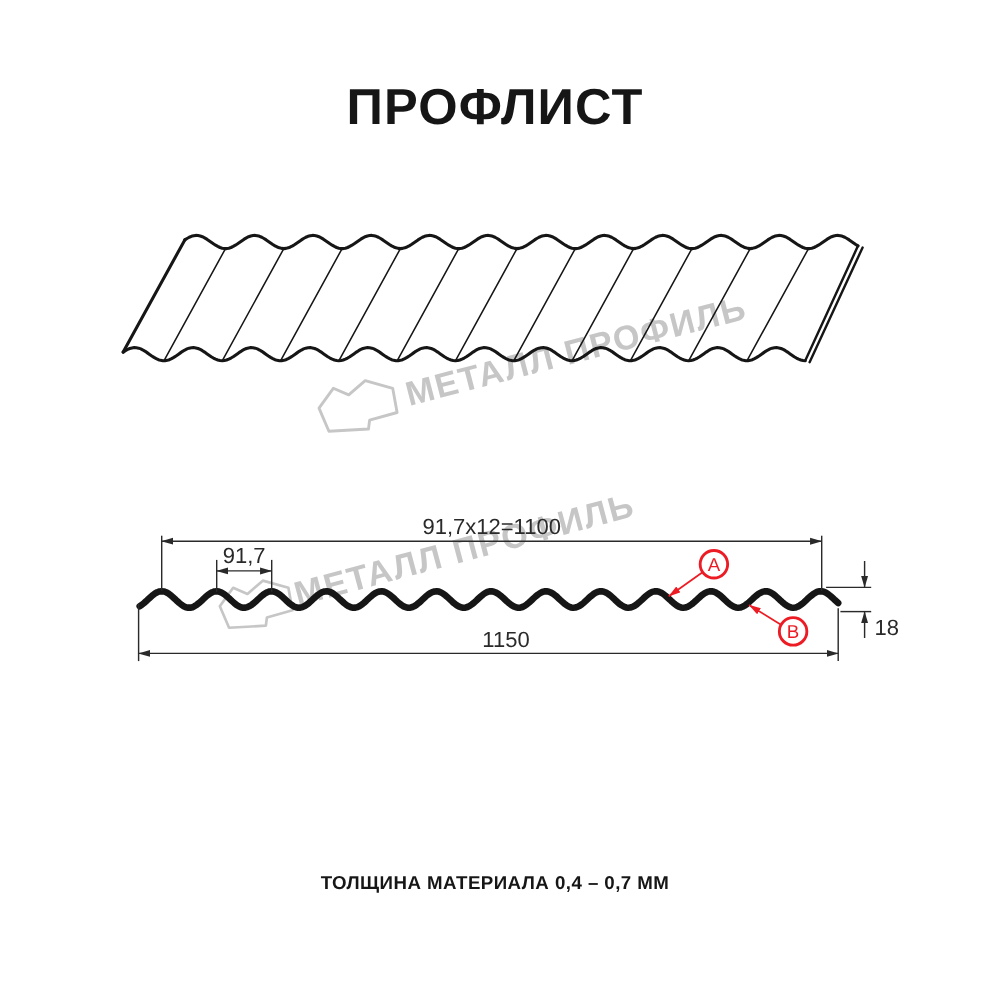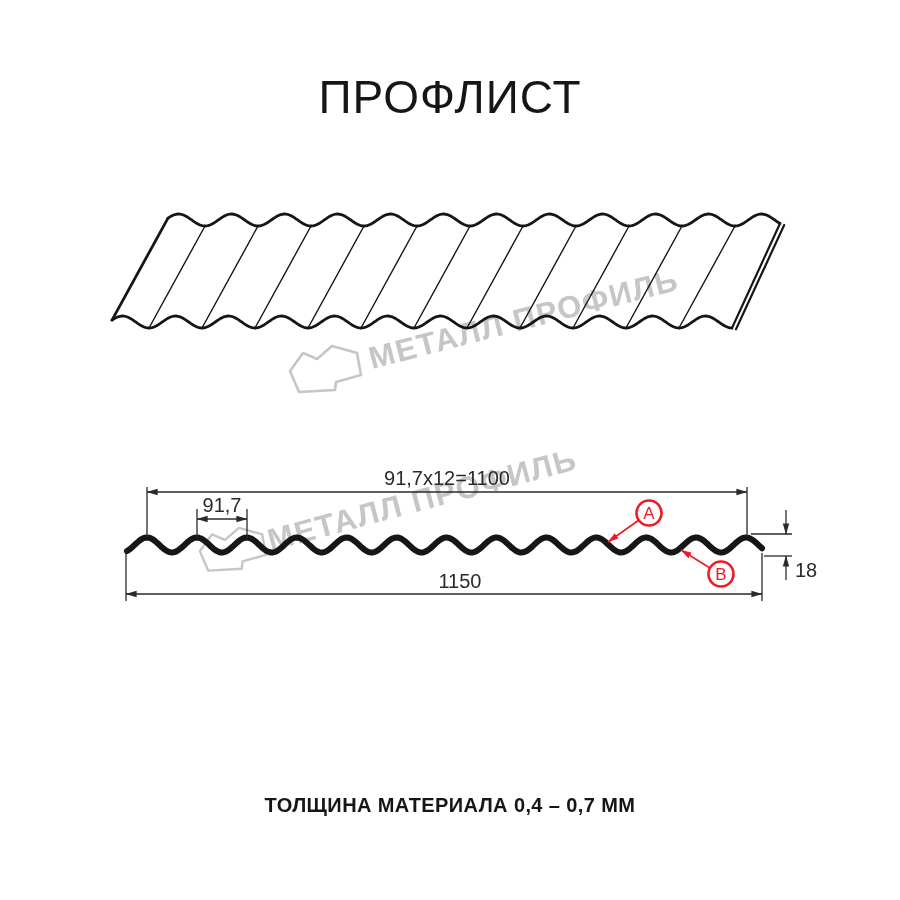--- a/index.html
+++ b/index.html
@@ -2,31 +2,31 @@
 <html style="--accent-red: #ed1c24; --watermark-gray: #c6c6c6; --line-dark: #161616; --dim-line: #2a2a2a;"><head>
 <meta charset="utf-8">
 <style>
   html,body{margin:0;padding:0;background:#fff;}
   .canvas{
     position:relative;width:900px;height:900px;background:#fff;overflow:hidden;
     font-family:"Liberation Sans",sans-serif;
   }
   .title{
     position:absolute;top:74px;left:0;width:900px;text-align:center;
-    font-size:46px;font-weight:400;letter-spacing:1px;color:var(--line-dark,#161616);
+    font-size:46px;font-weight:700;letter-spacing:1px;color:var(--line-dark,#161616);
     line-height:1;
   }
   .subtitle{
     position:absolute;top:133px;left:0;width:900px;text-align:center;
     font-size:26px;font-weight:500;letter-spacing:1px;color:var(--line-dark,#161616);
     line-height:1.1;
   }
   .footer-note{
     position:absolute;top:794px;left:0;width:900px;text-align:center;
-    font-size:20px;font-weight:600;letter-spacing:.4px;color:var(--line-dark,#161616);
+    font-size:17px;font-weight:600;letter-spacing:.4px;color:var(--line-dark,#161616);
     line-height:1.1;
   }
   svg.draw{position:absolute;top:0;left:0;}
   .edge{stroke:var(--line-dark,#161616);stroke-width:2.8;fill:none;stroke-linecap:round;stroke-linejoin:round;}
   .edge-thin{stroke:var(--line-dark,#161616);stroke-width:1.4;fill:none;}
   .edge-mid{stroke:var(--line-dark,#161616);stroke-width:2.2;fill:none;stroke-linecap:round;}
   .profile{stroke:var(--line-dark,#161616);stroke-width:6;fill:none;stroke-linecap:round;stroke-linejoin:round;}
   .dimline{stroke:var(--dim-line,#2a2a2a);stroke-width:1.3;fill:none;}
   .dimtext{fill:var(--dim-line,#2a2a2a);font-size:20px;font-family:"Liberation Sans",sans-serif;}
   .dimhead{fill:var(--dim-line,#2a2a2a);}

